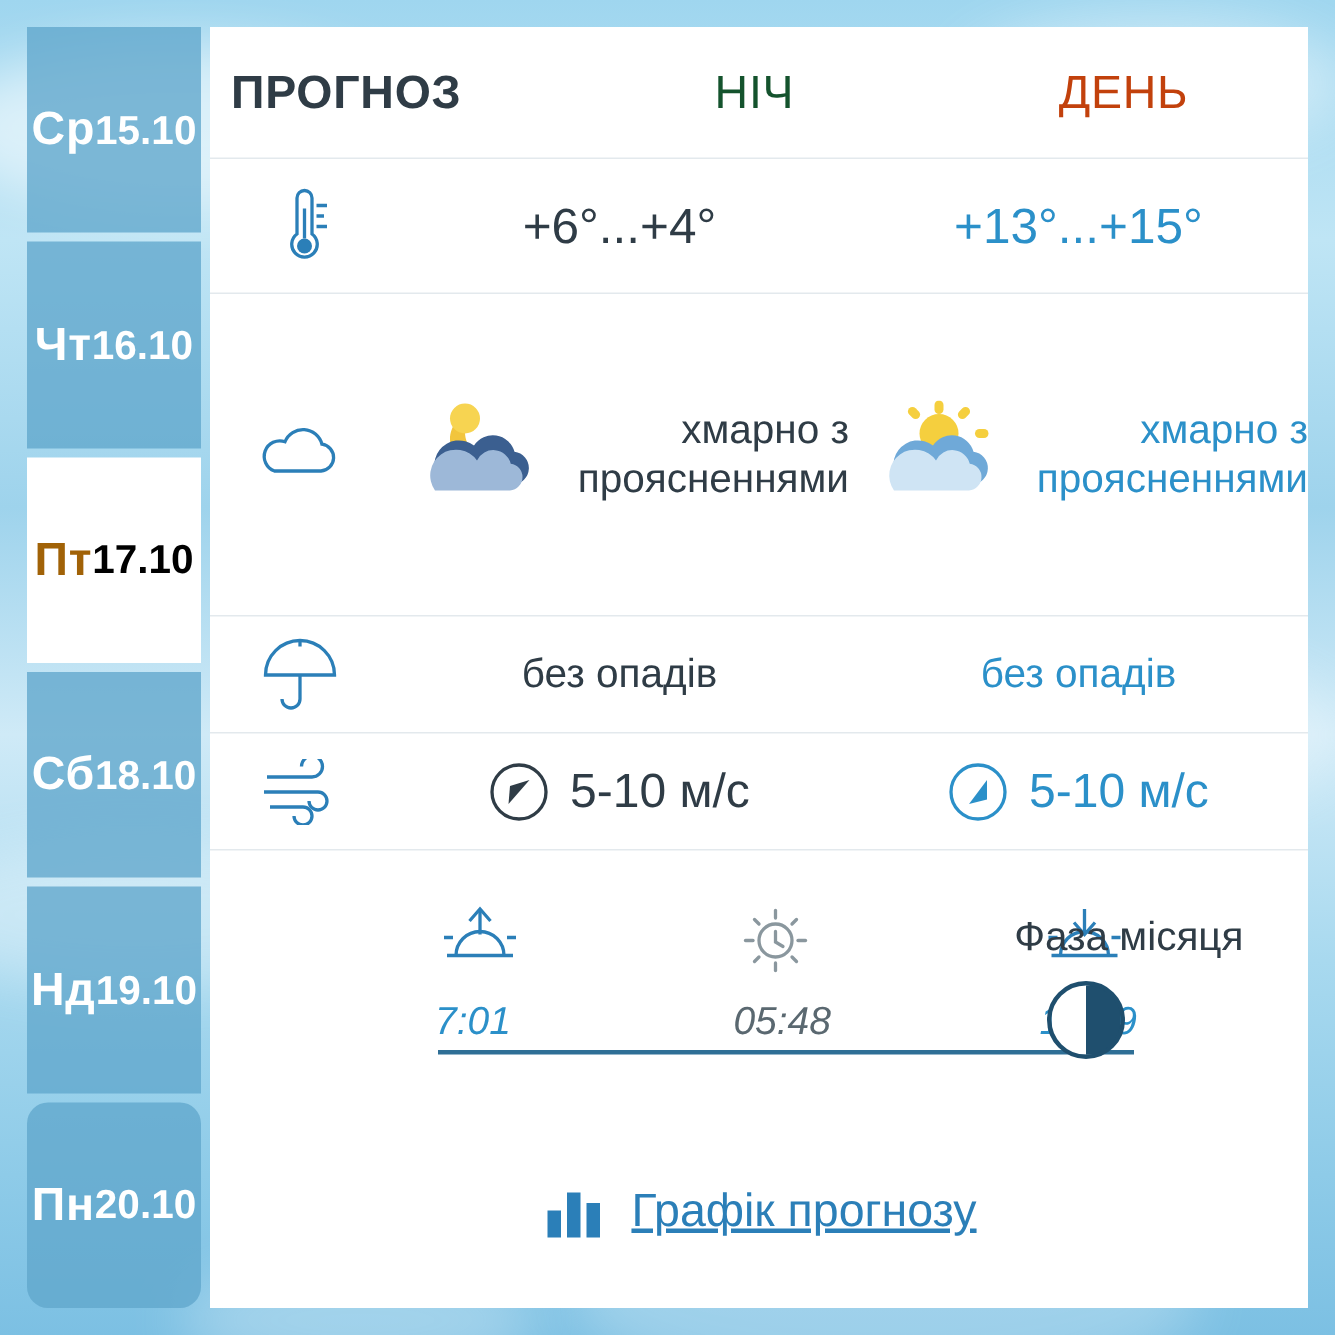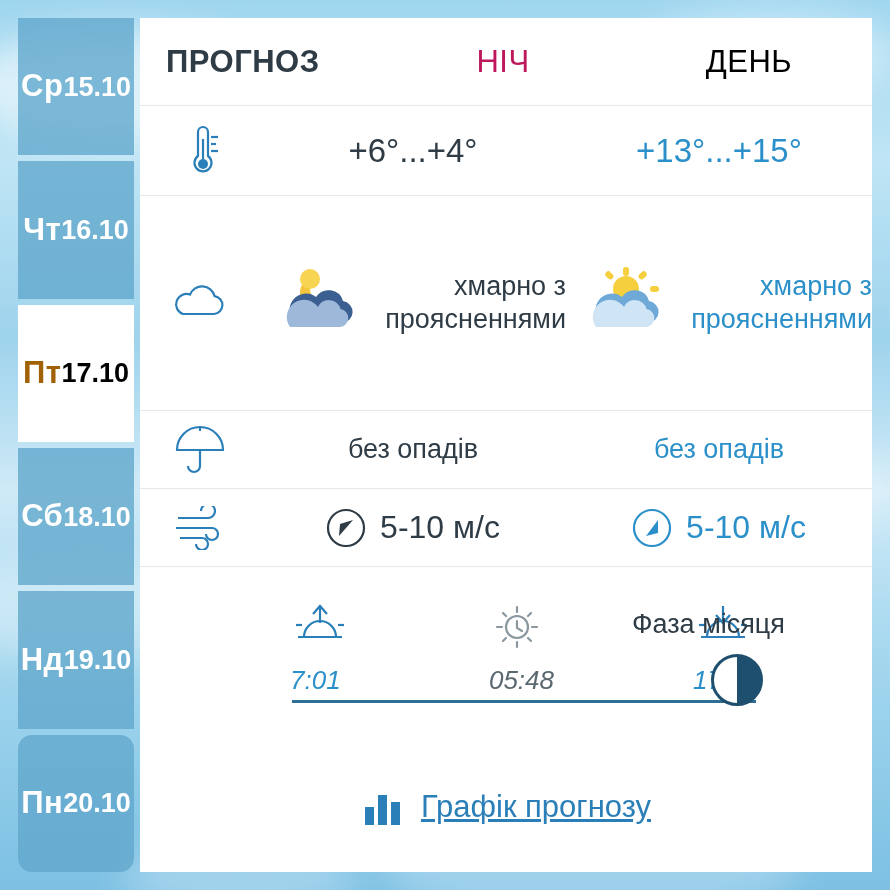--- a/index.html
+++ b/index.html
@@ -101,39 +101,39 @@
     text-align: center;
   }
   .col-night { color: #2f3c46; }
   .col-day   { color: #2b90c9; }
 
   
   .row-head { height: 88px; }
   .row-head .hdr-forecast {
     width: 240px;
     flex: none;
-    padding-left: 26px;
+    padding-left: 14px;
     box-sizing: border-box;
     font-size: 31px;
     font-weight: 700;
     color: #2f3c46;
     letter-spacing: .5px;
   }
   .row-head .hdr-night {
     flex: 1 1 0;
     text-align: center;
     font-size: 31px;
-    color: #be185d;
+    color: #14532d;
     letter-spacing: .5px;
   }
   .row-head .hdr-day {
     flex: 1 1 0;
     text-align: center;
     font-size: 31px;
-    color: #000000;
+    color: #c2410c;
     letter-spacing: .5px;
   }
 
   
   .row-temp { height: 90px; }
   .row-temp .val { font-size: 33px; }
 
   
   .row-cond { height: 215px; align-items: center; }
   .cond-cell {
@@ -200,24 +200,24 @@
   .sun-line {
     position: absolute;
     left: 152px;
     top: 133px;
     width: 464px;
     height: 3px;
     background: #2f6f96;
   }
   .moon-block {
     position: absolute;
-    right: 30px;
+    right: 43px;
     top: 42px;
     width: 210px;
-    text-align: left;
+    text-align: right;
   }
   .moon-block .label {
     font-size: 27px;
     color: #2f3c46;
   }
   .moon-glyph {
     margin: 14px auto 0 auto;
     width: 52px;
     height: 52px;
     border-radius: 50%;

